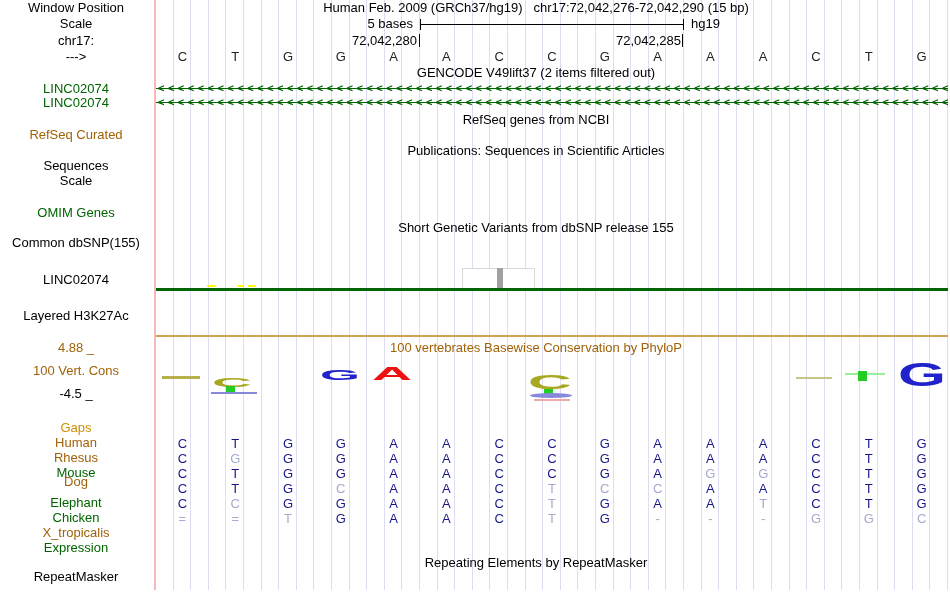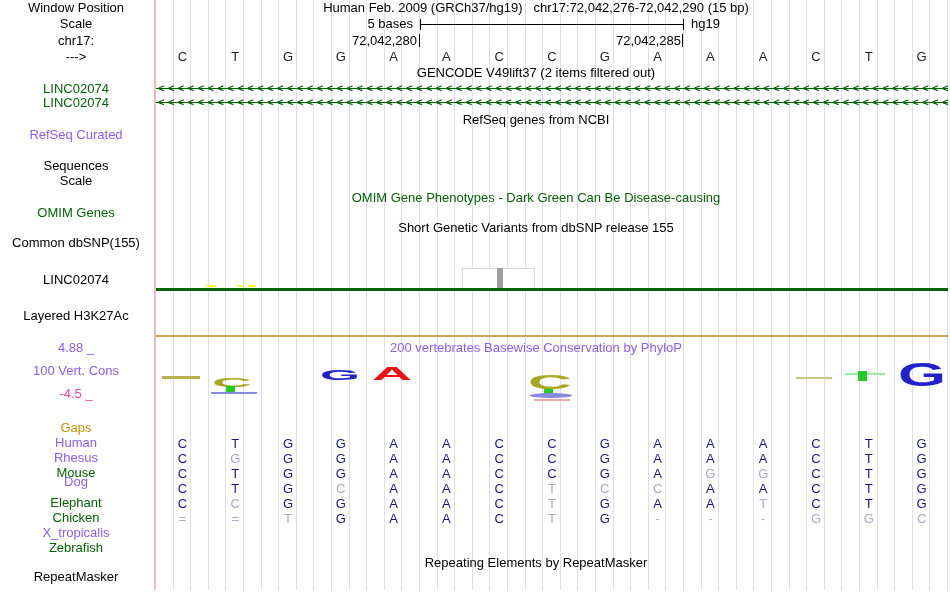--- a/index.html
+++ b/index.html
@@ -3,21 +3,21 @@
 <meta charset="utf-8">
 <style>
   html,body{margin:0;padding:0;background:#fff;}
   .page{position:relative;width:950px;height:601px;background:#fff;overflow:hidden;
         font-family:"Liberation Sans","DejaVu Sans",sans-serif;font-size:13px;color:#000;}
   .track-bg{position:absolute;left:156px;top:0;width:792px;height:590px;
         background:repeating-linear-gradient(to right,transparent 0px,transparent 16.6px,#dcdcf2 16.6px,#dcdcf2 17.6px);}
   .pink-line{position:absolute;left:154px;top:0;width:2px;height:590px;background:#f6b8b8;}
   .lbl{position:absolute;left:0;width:152px;text-align:center;height:14px;line-height:14px;white-space:nowrap;}
   .ctitle{position:absolute;left:140px;width:792px;text-align:center;height:14px;line-height:14px;white-space:nowrap;}
-  .navy{color:#8b5cf6;} .green{color:#006400;} .orange{color:#CE8E00;} .maroon{color:#ec4899;} .black{color:#000;}
+  .navy{color:#a16207;} .green{color:#006400;} .orange{color:#CE8E00;} .maroon{color:#000000;} .black{color:#000;}
   .rowgrid{position:absolute;left:156px;width:792px;height:15px;}
   .cell{position:absolute;width:52.8px;text-align:center;line-height:15px;color:#17178A;}
   .cell.dim{color:#A6AACB;}
   .cell.blk{color:#222;}
   .arrowrow{position:absolute;left:156px;width:792px;height:13px;overflow:hidden;}
   .arrowline{position:absolute;left:0;top:6px;width:792px;height:1px;background:#006400;}
   .arrowtxt{position:absolute;left:2px;top:0;font-size:11px;line-height:13px;letter-spacing:3.5px;color:#006400;font-weight:bold;white-space:nowrap;}
   .hline{position:absolute;}
   svg text{font-family:"Liberation Sans","DejaVu Sans",sans-serif;}
 </style>
@@ -74,42 +74,42 @@
     </div>
   <div class="lbl green" style="top:96px">LINC02074</div>
   <div class="arrowrow" id="arrowRow2" style="top:96px">
       <div class="arrowline"></div>
       <div class="arrowtxt">&lt;&lt;&lt;&lt;&lt;&lt;&lt;&lt;&lt;&lt;&lt;&lt;&lt;&lt;&lt;&lt;&lt;&lt;&lt;&lt;&lt;&lt;&lt;&lt;&lt;&lt;&lt;&lt;&lt;&lt;&lt;&lt;&lt;&lt;&lt;&lt;&lt;&lt;&lt;&lt;&lt;&lt;&lt;&lt;&lt;&lt;&lt;&lt;&lt;&lt;&lt;&lt;&lt;&lt;&lt;&lt;&lt;&lt;&lt;&lt;&lt;&lt;&lt;&lt;&lt;&lt;&lt;&lt;&lt;&lt;&lt;&lt;&lt;&lt;&lt;&lt;&lt;&lt;&lt;&lt;&lt;&lt;&lt;</div>
     </div>
 
   <div class="ctitle black" style="top:113px">RefSeq genes from NCBI</div>
   <div class="lbl navy" style="top:128px">RefSeq Curated</div>
 
+  <div class="ctitle black" style="top:144px">Publications: Sequences in Scientific Articles</div>
   <div class="lbl black" style="top:159px">Sequences</div>
   <div class="lbl black" style="top:174px">Scale</div>
 
-  <div class="ctitle green" style="top:191px">OMIM Gene Phenotypes - Dark Green Can Be Disease-causing</div>
   <div class="lbl green" style="top:206px">OMIM Genes</div>
 
   <div class="ctitle black" style="top:221px">Short Genetic Variants from dbSNP release 155</div>
   <div class="lbl black" style="top:236px">Common dbSNP(155)</div>
 
   <div class="lbl black" style="top:273px">LINC02074</div>
   <div class="hline" style="left:462px;top:268px;width:71px;height:20px;background:#fff;border:1px solid #d8d8d8;"></div>
   <div class="hline" style="left:497px;top:268px;width:6px;height:20px;background:#a0a0a0;"></div>
   <div class="hline" style="left:207px;top:285px;width:9px;height:2px;background:#ffff00;"></div>
   <div class="hline" style="left:238px;top:285px;width:5px;height:2px;background:#ffff00;"></div>
   <div class="hline" style="left:248px;top:285px;width:8px;height:2px;background:#ffff00;"></div>
   <div class="hline" style="left:156px;top:288px;width:792px;height:3px;background:#006400;"></div>
 
   <div class="lbl black" style="top:309px">Layered H3K27Ac</div>
   <div class="hline" style="left:156px;top:335px;width:792px;height:2px;background:#cfa252;"></div>
 
   <div class="lbl navy" style="top:341px">4.88 _</div>
-  <div class="ctitle navy" style="top:341px">200 vertebrates Basewise Conservation by PhyloP</div>
+  <div class="ctitle navy" style="top:341px">100 vertebrates Basewise Conservation by PhyloP</div>
   <div class="lbl navy" style="top:364px">100 Vert. Cons</div>
   <div class="lbl maroon" style="top:387px">-4.5 _</div>
   <svg id="logoSvg" width="950" height="601" style="position:absolute;left:0;top:0;pointer-events:none;">
       <rect x="162" y="376" width="38" height="3" fill="#b8b04a"></rect>
       <text x="212" y="387" textLength="40" lengthAdjust="spacingAndGlyphs" font-size="12.4" font-weight="bold" fill="#a8a820">C</text>
       <rect x="226" y="386" width="9" height="7" fill="#22cc22"></rect>
       <rect x="211" y="392" width="46" height="2" fill="#8888dd"></rect>
       <text x="320" y="380" textLength="40" lengthAdjust="spacingAndGlyphs" font-size="15.2" font-weight="bold" fill="#2222cc">G</text>
       <text x="372" y="380" textLength="40" lengthAdjust="spacingAndGlyphs" font-size="17.9" font-weight="bold" fill="#ee1111">A</text>
       <text x="528" y="389" textLength="44" lengthAdjust="spacingAndGlyphs" font-size="19.3" font-weight="bold" fill="#a8a820">C</text>
@@ -226,18 +226,18 @@
         <span class="cell dim" style="left: 369.6px;">T</span>
         <span class="cell" style="left: 422.4px;">G</span>
         <span class="cell dim" style="left: 475.2px;">-</span>
         <span class="cell dim" style="left: 528px;">-</span>
         <span class="cell dim" style="left: 580.8px;">-</span>
         <span class="cell dim" style="left: 633.6px;">G</span>
         <span class="cell dim" style="left: 686.4px;">G</span>
         <span class="cell dim" style="left: 739.2px;">C</span>
       </div>
       <div class="lbl navy" style="top: 526px;">X_tropicalis</div>
-      <div class="lbl green" style="top: 541px;">Zebrafish</div>
+      <div class="lbl green" style="top: 541px;">Expression</div>
     </div>
 
   <div class="ctitle black" style="top:556px">Repeating Elements by RepeatMasker</div>
   <div class="lbl black" style="top:570px">RepeatMasker</div>
 </div>
 
 </body></html>

